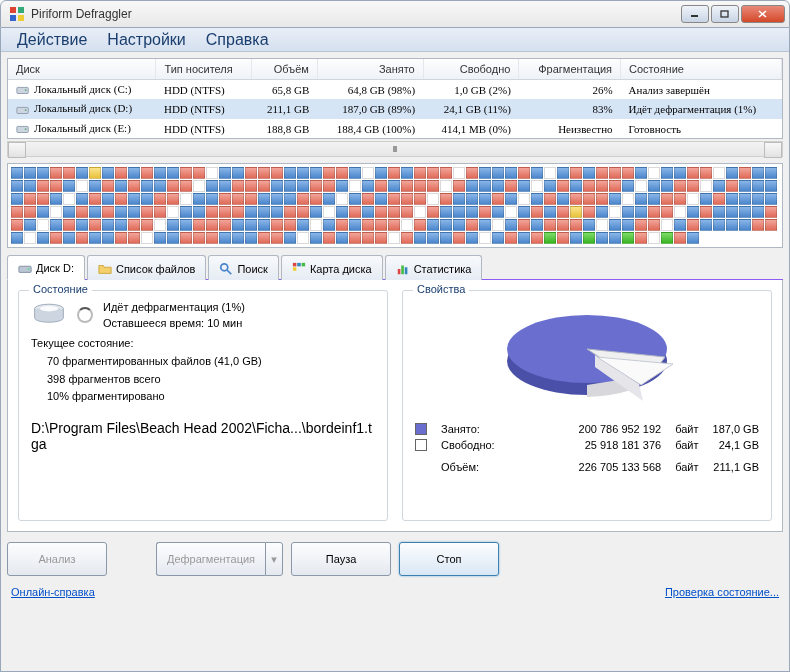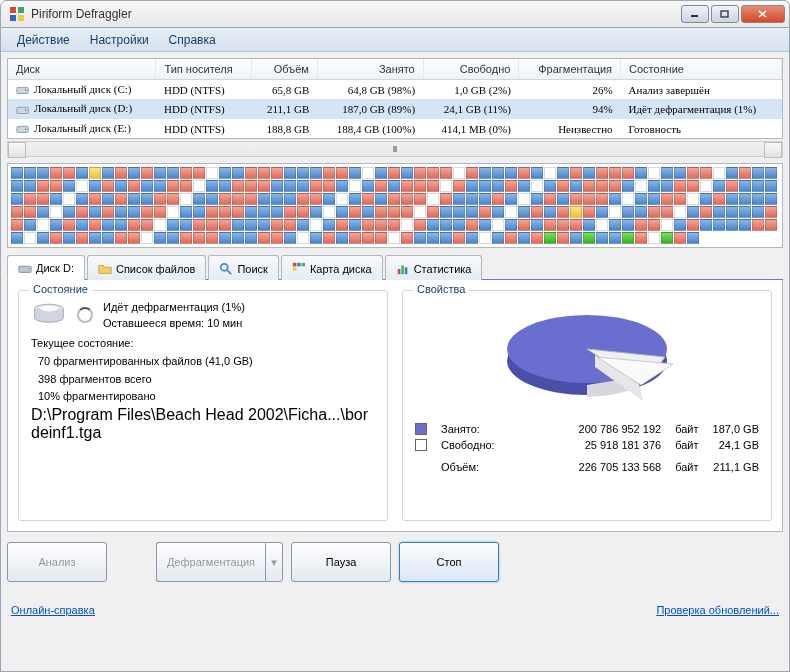--- a/index.html
+++ b/index.html
@@ -11,21 +11,21 @@
 .titlebar-title { flex: 1; color: #333; font-size: 12px; }
 .win-controls { display: flex; gap: 2px; }
 .win-btn { width: 28px; height: 18px; border: 1px solid #888; border-radius: 3px; display: flex; align-items: center; justify-content: center; font-size: 10px; cursor: pointer; }
 .win-min, .win-max { background: linear-gradient(to bottom, #f0f4fa, #c8d4e5); }
 .win-close { background: linear-gradient(to bottom, #e98a7a, #d44828); color: #fff; width: 44px; }
 
 .window-body { border: 1px solid #9aa7b8; border-top: none; height: 644px; background: #f0f0f0; padding: 0; }
 
 
 .menubar { height: 24px; background: linear-gradient(to bottom, #e8eef7, #d5e0ef); border-bottom: 1px solid #b8c4d6; display: flex; align-items: center; padding: 0 6px; }
-.menu-item { padding: 3px 10px; cursor: pointer; color: #1a3e6e; font-size: 12px; }
+.menu-item { padding: 3px 10px; cursor: pointer; color: #1a3e6e; font-size: 16px; }
 
 .content { padding: 6px; height: calc(100% - 24px); display: flex; flex-direction: column; }
 
 
 .disk-table { background: #fff; border: 1px solid #b0b8c4; }
 .disk-table table { width: 100%; border-collapse: collapse; font-size: 11px; }
 .disk-table th { text-align: right; padding: 4px 8px; background: linear-gradient(to bottom, #fdfdfe, #eef2f7); border-bottom: 1px solid #d0d6de; border-right: 1px solid #e4e8ee; font-weight: normal; color: #333; }
 .disk-table th:first-child, .disk-table th:last-child { text-align: left; }
 .disk-table td { padding: 3px 8px; text-align: right; font-family: Liberation Serif, serif; }
 .disk-table td:first-child { text-align: left; }
@@ -59,39 +59,39 @@
 
 .tab-body { background: #fff; border: 1px solid #b0b8c4; border-top: none; padding: 10px; display: flex; gap: 14px; height: 252px; }
 
 
 .panel { flex: 1; border: 1px solid #d0d6de; border-radius: 3px; padding: 10px 12px; position: relative; }
 .panel-title { position: absolute; top: -8px; left: 10px; background: #fff; padding: 0 4px; color: #1a3e6e; font-size: 11px; }
 .status-row { display: flex; align-items: center; gap: 10px; margin-bottom: 4px; }
 .hdd-icon { width: 36px; height: 28px; }
 .spinner { width: 16px; height: 16px; border: 2px solid #bbb; border-top-color: #555; border-radius: 50%; }
 .status-lines { font-size: 11px; line-height: 1.6; margin-top: 6px; }
-.status-lines .sub { margin-left: 7px; }
-.filepath { font-size: 16px; word-break: break-all; }
+.status-lines .sub { margin-left: 16px; }
+.filepath { margin-top: 14px; font-size: 14px; word-break: break-all; }
 
 
 .pie-wrap { display: flex; justify-content: center; margin-bottom: 12px; }
 .legend-sw { width: 12px; height: 12px; border: 1px solid #666; }
 .legend-table { display: grid; grid-template-columns: auto 1fr auto auto auto; gap: 4px 14px; font-size: 11px; align-items: center; }
 .legend-table .num { text-align: right; }
 
 
 .btn-row { margin-top: 10px; display: flex; gap: 8px; align-items: center; }
-.btn { min-width: 100px; height: 40px; border: 1px solid #8a98aa; border-radius: 3px; background: linear-gradient(to bottom, #fdfdfe, #e4e9f0); cursor: pointer; font-size: 11px; padding: 0 10px; }
+.btn { min-width: 100px; height: 34px; border: 1px solid #8a98aa; border-radius: 3px; background: linear-gradient(to bottom, #fdfdfe, #e4e9f0); cursor: pointer; font-size: 11px; padding: 0 10px; }
 .btn:disabled { color: #999; cursor: default; }
 .btn-split { display: flex; padding-left: 41px; }
 .btn-split .btn-main { border-radius: 3px 0 0 3px; border-right: none; }
 .btn-split .btn-arrow { min-width: 18px; border-radius: 0 3px 3px 0; padding: 0; }
 .btn.focused { border-color: #3c7fb1; box-shadow: 0 0 2px #6aa3d6; background: linear-gradient(to bottom, #fdfdfe, #d9e7f5); }
 
-.footer { margin-top: 20px; display: flex; justify-content: space-between; padding: 2px 4px 0; }
+.footer { margin-top: 8px; display: flex; justify-content: space-between; padding: 2px 4px 0; }
 .link { color: #0050c8; text-decoration: underline; cursor: pointer; font-size: 11px; }
 </style>
 </head>
 <body>
 
 <div class="titlebar">
   <svg class="titlebar-icon" viewBox="0 0 16 16">
       <rect x="1" y="1" width="6" height="6" fill="#d43"></rect>
       <rect x="9" y="1" width="6" height="6" fill="#3a7"></rect>
       <rect x="1" y="9" width="6" height="6" fill="#36c"></rect>
@@ -156,21 +156,21 @@
             </tr>
             <tr class="selected">
     <td><svg class="disk-icon" viewBox="0 0 16 12">
                   <rect x="1" y="3" width="13" height="7" rx="1" fill="#cdd5e0" stroke="#8a98aa"></rect>
                   <circle cx="11" cy="6" r="1" fill="#5a7"></circle>
                 </svg>Локальный диск (D:)</td>
     <td style="text-align:left">HDD (NTFS)</td>
     <td>211,1 GB</td>
     <td>187,0 GB (89%)</td>
     <td>24,1 GB (11%)</td>
-    <td>94%</td>
+    <td>83%</td>
     <td>Идёт дефрагментация (1%)</td>
             </tr>
             <tr>
     <td><svg class="disk-icon" viewBox="0 0 16 12">
                   <rect x="1" y="3" width="13" height="7" rx="1" fill="#cdd5e0" stroke="#8a98aa"></rect>
                   <circle cx="11" cy="6" r="1" fill="#5a7"></circle>
                 </svg>Локальный диск (E:)</td>
     <td style="text-align:left">HDD (NTFS)</td>
     <td>188,8 GB</td>
     <td>188,4 GB (100%)</td>
@@ -644,16 +644,16 @@
       <div class="btn-split">
         <button class="btn btn-main" disabled="">Дефрагментация</button>
         <button class="btn btn-arrow" disabled="">▾</button>
       </div>
       <button class="btn">Пауза</button>
       <button class="btn focused">Стоп</button>
     </div>
 
     <div class="footer">
       <span class="link">Онлайн-справка</span>
-      <span class="link">Проверка обновлений...</span>
+      <span class="link">Проверка состояние...</span>
     </div>
   </div>
 </div>
 
 </body></html>

